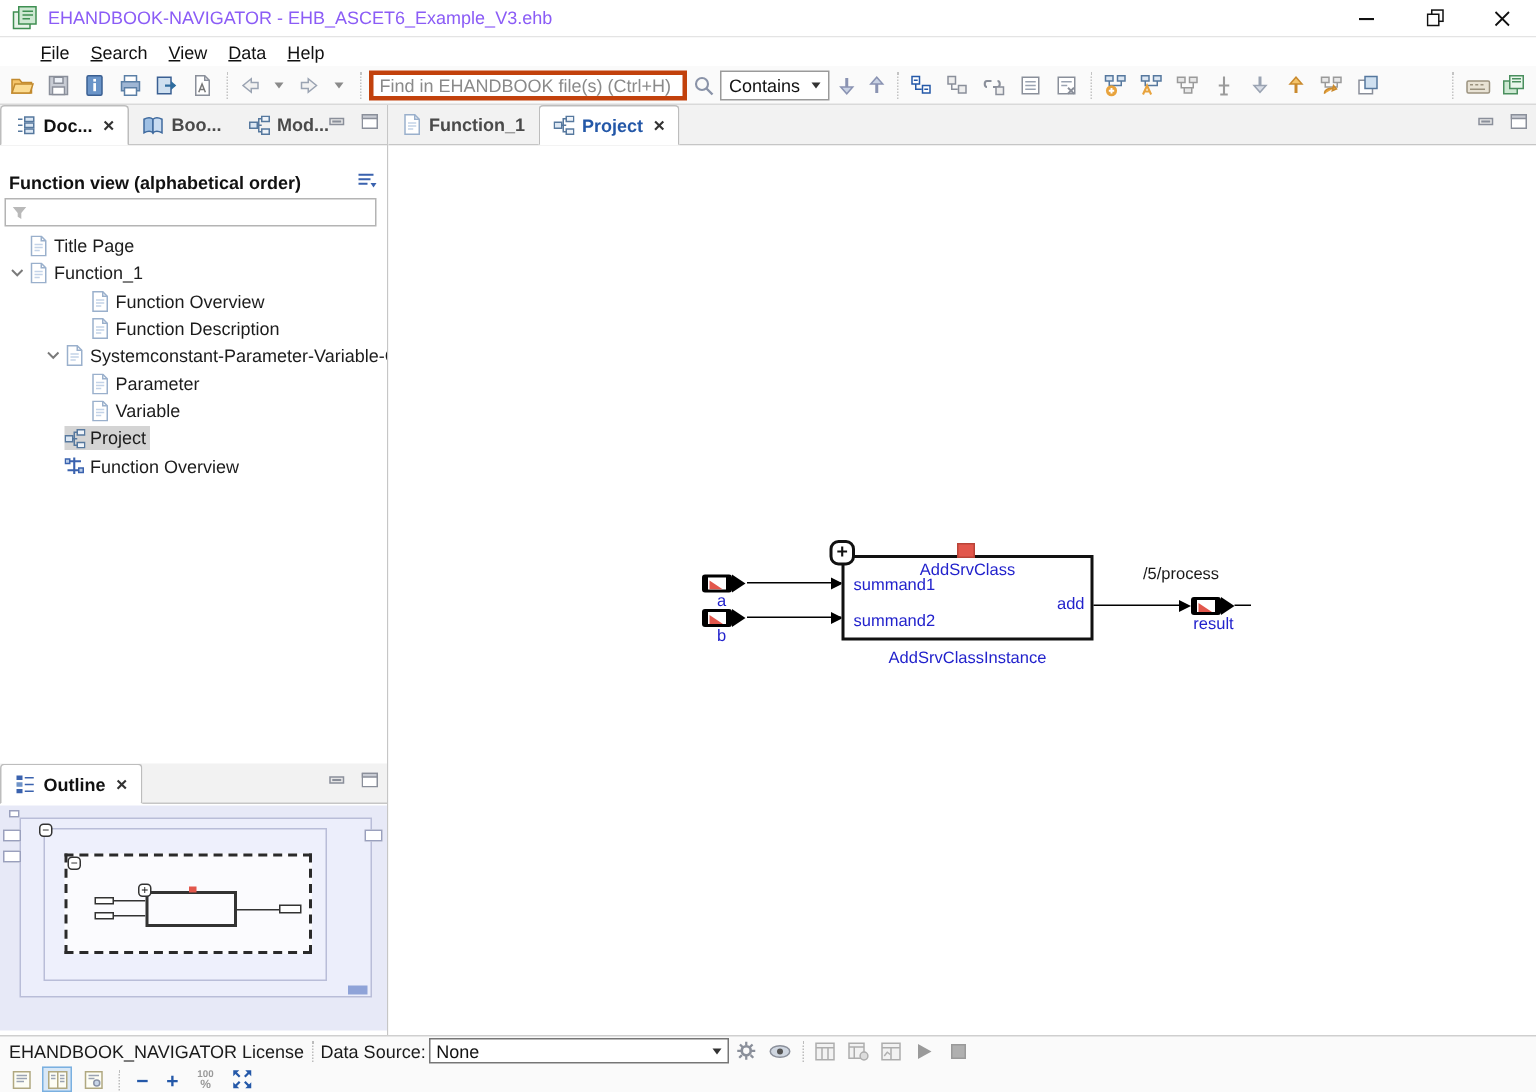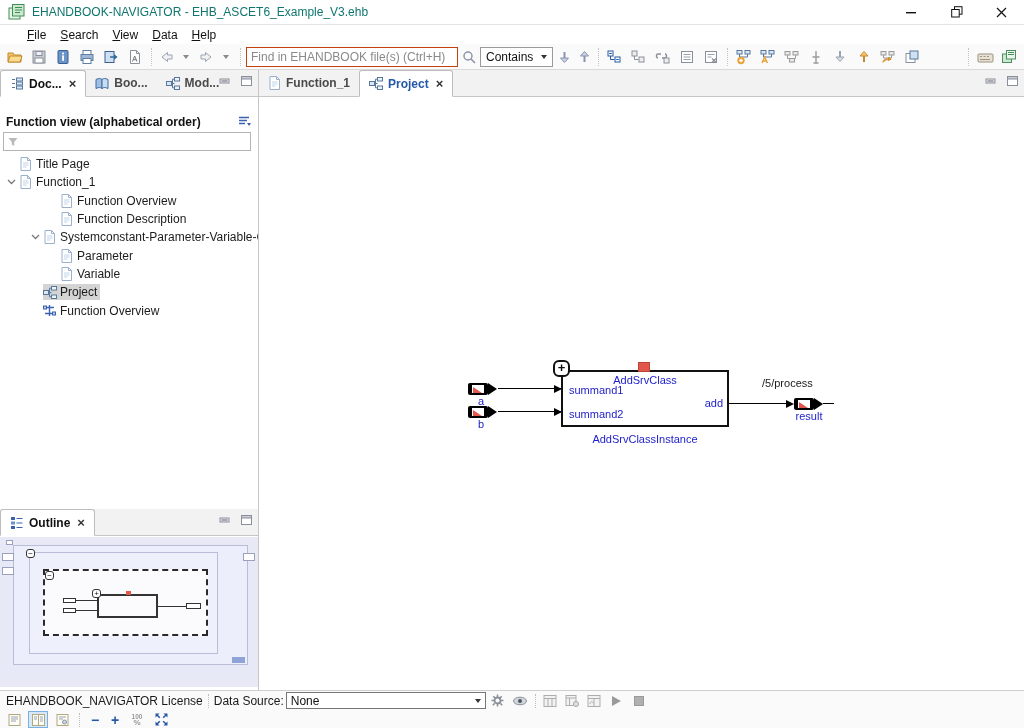--- a/index.html
+++ b/index.html
@@ -4,40 +4,40 @@
 <style>
   * { box-sizing: border-box; margin:0; padding:0; }
   html,body { width:1024px; height:728px; overflow:hidden; }
   body { font-family:"Liberation Sans", sans-serif; background:#fff; color:#1a1a1a; }
   .app { position:relative; width:1024px; height:728px; background:#fff; }
 
   
   .titlebar { position:absolute; left:0; top:0; width:1024px; height:25px;
     background:#fff; border-bottom:1px solid #e4e4e4; display:flex; align-items:center; }
   .titlebar .appicon { margin:0 7px 0 8px; width:17px; height:16px; }
-  .titlebar .title { font-size:12px; color:#0f766e; }
+  .titlebar .title { font-size:12px; color:#8b5cf6; }
   .wincontrols { margin-left:auto; display:flex; height:100%; }
   .winbtn { width:45px; height:100%; display:flex; align-items:center; justify-content:center; }
 
   
   .menubar { position:absolute; left:0; top:25px; width:1024px; height:19px;
     background:#fff; display:flex; align-items:center; padding-left:20px; }
   .menu-item { display:inline-block; font-size:12px; padding:1px 7px; color:#111; }
   .menu-item::first-letter { text-decoration:underline; }
 
   
   .toolbar { position:absolute; left:0; top:44px; width:1024px; height:26px;
     background:#fafafa; border-bottom:1px solid #d9d9d9; display:flex; align-items:center;
     padding:0 4px; gap:2px; }
   .tbtn { width:22px; height:22px; display:flex; align-items:center; justify-content:center; }
   .tbtn.narrow { width:18px; }
   .tsep { width:1px; height:18px; border-left:1px dotted #c4c4c4; margin:0 3px; }
   .caret-down { width:0; height:0; border-left:3.5px solid transparent;
     border-right:3.5px solid transparent; border-top:4px solid #8a8a8a; }
-  .searchbox { width:212px; height:20px; border:1px solid #c2410c; font-size:12px;
+  .searchbox { width:212px; height:20px; border:3px solid #c2410c; font-size:12px;
     padding:0 4px; color:#222; background:#fff; }
   .searchbox::placeholder { color:#8a8a8a; }
   .combo { height:20px; border:1px solid #9a9a9a; background:#fff; display:flex;
     align-items:center; font-size:12px; padding:0 5px; gap:8px; }
   .combo .cval { color:#111; }
   .tright { margin-left:auto; display:flex; align-items:center; gap:2px; }
 
   
   .main { position:absolute; left:0; top:70px; width:1024px; height:620px; background:#f2f2f2; }
 

